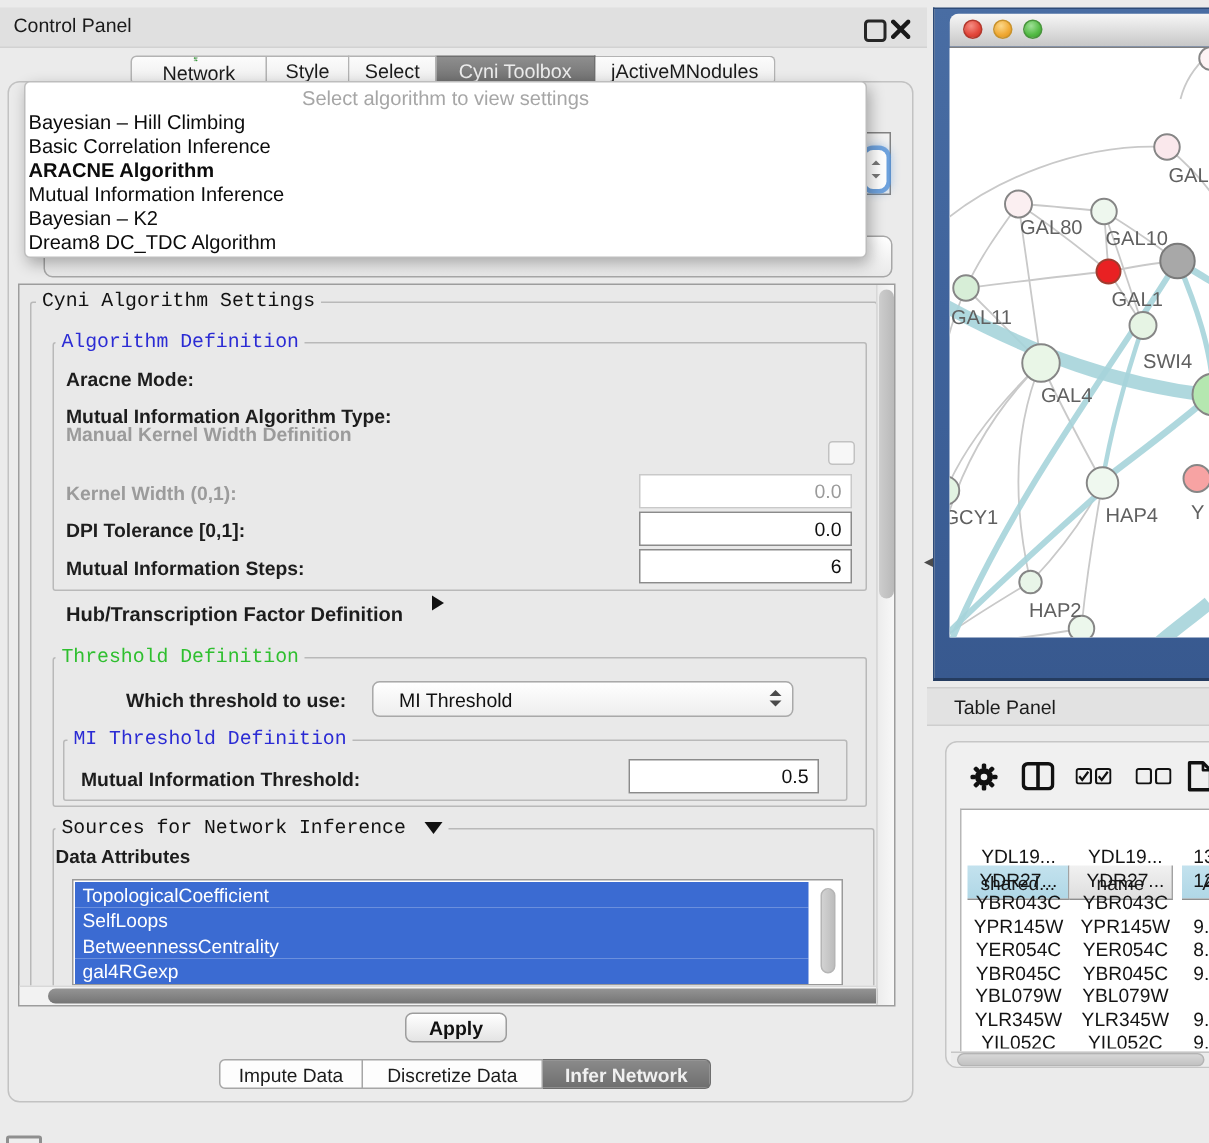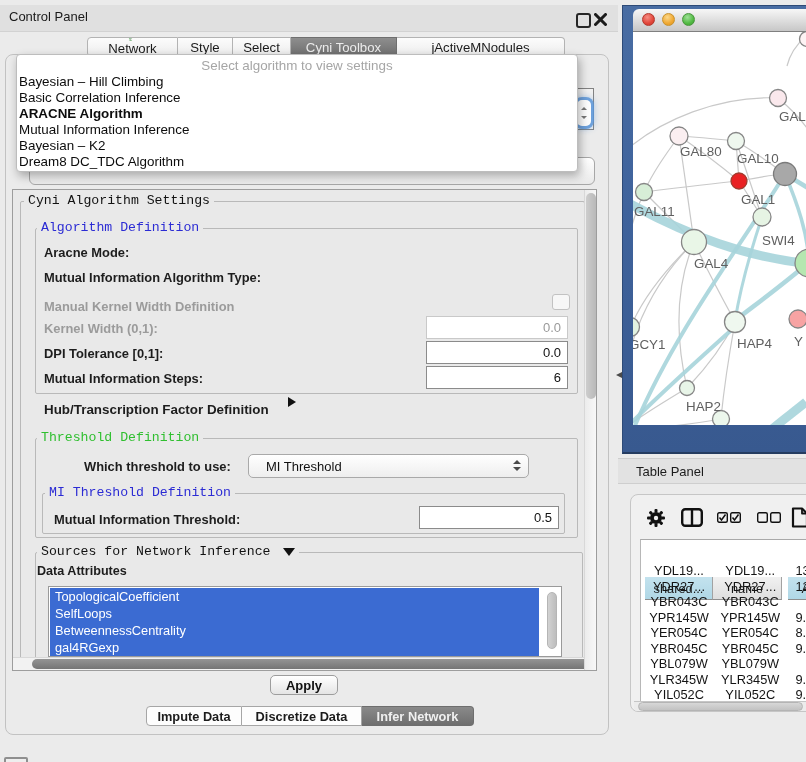--- a/index.html
+++ b/index.html
@@ -48,21 +48,21 @@
   
   #set-htrack{left:0px;top:467px;width:571px;height:13px;background:#f2f2f2;border-top:1px solid #d8d8d8;}
   #set-hthumb{left:19px;top:469px;width:561px;height:10px;border-radius:5px;background:linear-gradient(#949494,#757575);}
   #set-vtrack{left:571px;top:0px;width:13px;height:480px;background:linear-gradient(90deg,#ececec,#fafafa);border-left:1px solid #d8d8d8;}
   #set-vthumb{left:573px;top:3px;width:10px;height:206px;border-radius:5px;background:linear-gradient(90deg,#cdcdcd,#b9b9b9);}
   
   #apply-btn{left:270px;top:675px;width:68px;height:20px;border:1px solid #9d9d9d;border-radius:5px;
     background:linear-gradient(#ffffff,#e4e4e4);font-size:13px;font-weight:600;color:#111;
     display:flex;align-items:center;justify-content:center;box-sizing:border-box;}
   .btab{top:706px;height:20px;border:1px solid #a6a6a6;border-left:none;background:#fdfdfd;
-    display:flex;align-items:center;justify-content:center;font-size:12.8px;font-weight:700;color:#1c1c1c;box-sizing:border-box;}
+    display:flex;align-items:center;justify-content:center;font-size:12.8px;font-weight:400;color:#1c1c1c;box-sizing:border-box;}
   .btab.first{border-left:1px solid #a6a6a6;border-radius:4px 0 0 4px;}
   .btab.last{border-radius:0 4px 4px 0;}
   .btab.sel{background:linear-gradient(#8a8a8a,#6f6f6f);color:#f0f0f0;border-color:#6e6e6e;font-weight:700;}
   #mini-square{left:4px;top:757px;width:20px;height:14px;border:2px solid #8f8f8f;border-radius:2px;background:#eeeeee;}
   #divider-arrow{left:616px;top:372px;width:0;height:0;border-top:3.5px solid transparent;border-bottom:3.5px solid transparent;border-right:6px solid #4b4b4b;}
   
   #algo-popup{left:16px;top:54px;width:562px;height:118px;background:#ffffff;border:1px solid #bdbdbd;border-radius:4px;
     box-shadow:2px 4px 10px rgba(0,0,0,.30);box-sizing:border-box;z-index:50;}
   #popup-header{position:absolute;left:0;top:3px;width:100%;text-align:center;font-size:13.4px;color:#a6a6a6;}
   .popup-item{position:absolute;left:2px;font-size:13.4px;color:#0c0c0c;white-space:nowrap;height:16px;line-height:16px;}
@@ -125,21 +125,21 @@
     <div class="groupbox" style="left:7px;top:11px;width:563px;height:600px;"></div>
     <div class="grouptitle" style="left:11px;top:4px;color:#121212;">Cyni Algorithm Settings</div>
 
     <div class="groupbox" style="left:22px;top:38px;width:541px;height:164px;"></div>
     <div class="grouptitle" style="left:24px;top:31px;color:#2b2bd4;">Algorithm Definition</div>
 
     <div class="flabel" style="left:31px;top:55px;">Aracne Mode:</div>
 
     <div class="flabel" style="left:31px;top:80px;">Mutual Information Algorithm Type:</div>
 
-    <div class="flabel dis" style="left:31px;top:109px;">Manual Kernel Width Definition</div>
+    <div class="flabel dis" style="left:31px;top:92px;">Manual Kernel Width Definition</div>
     <div class="abs" id="kernel-check" style="left:539px;top:104px;"></div>
 
     <div class="flabel dis" style="left:31px;top:131px;">Kernel Width (0,1):</div>
     <div class="tfield dis" style="left:413px;top:126px;width:142px;height:23px;line-height:21px;">0.0</div>
 
     <div class="flabel" style="left:31px;top:156px;">DPI Tolerance [0,1]:</div>
     <div class="tfield" style="left:413px;top:151px;width:142px;height:23px;">0.0</div>
 
     <div class="flabel" style="left:31px;top:181px;">Mutual Information Steps:</div>
     <div class="tfield" style="left:413px;top:176px;width:142px;height:23px;">6</div>
@@ -156,21 +156,21 @@
       <span class="arrows">
           <span class="tri-up" style="display:block;"></span>
           <span class="tri-dn" style="display:block;"></span>
         </span>
     </div>
 
     <div class="groupbox" style="left:29px;top:303px;width:521px;height:39px;"></div>
     <div class="grouptitle" style="left:32px;top:296px;color:#2b2bd4;">MI Threshold Definition</div>
 
     <div class="flabel" style="left:41px;top:322px;">Mutual Information Threshold:</div>
-    <div class="tfield" style="left:406px;top:316px;width:140px;height:23px;">0.5</div>
+    <div class="tfield" style="left:406px;top:316px;width:127px;height:23px;">0.5</div>
 
     <div class="groupbox" style="left:22px;top:362px;width:546px;height:300px;"></div>
     <div class="grouptitle" style="left:24px;top:355px;color:#121212;">
       <span>Sources for Network Inference</span>
       <span style="display:inline-block;width:0;height:0;border-left:6px solid transparent;border-right:6px solid transparent;border-top:8px solid #111;margin-left:5px;vertical-align:middle;"></span>
     </div>
     <div class="flabel" style="left:24px;top:374px;font-size:12.6px;">Data Attributes</div>
 
     <div class="abs" id="attr-list" style="position:absolute;left:35px;top:396px;">
       <div id="attr-items" style="position:absolute;left:1px;top:1px;">
@@ -386,21 +386,21 @@
       </div>
       <div class="abs ttab" style="left: 178px; width: 55px;">
         <span>Style</span>
       </div>
       <div class="abs ttab" style="left: 233px; width: 58px;">
         <span>Select</span>
       </div>
       <div class="abs ttab sel" style="left: 291px; width: 106px;">
         <span>Cyni Toolbox</span>
       </div>
-      <div class="abs ttab last" style="left: 397px; width: 168px; justify-content: center;">
+      <div class="abs ttab last" style="left: 397px; width: 120px; justify-content: center;">
         <span>jActiveMNodules</span>
       </div>
     </div>
     <div id="bottom-tabs">
       <div class="abs btab first" style="left: 146px; width: 96px;">
         <span>Impute Data</span>
       </div>
       <div class="abs btab" style="left: 242px; width: 120px;">
         <span>Discretize Data</span>
       </div>

